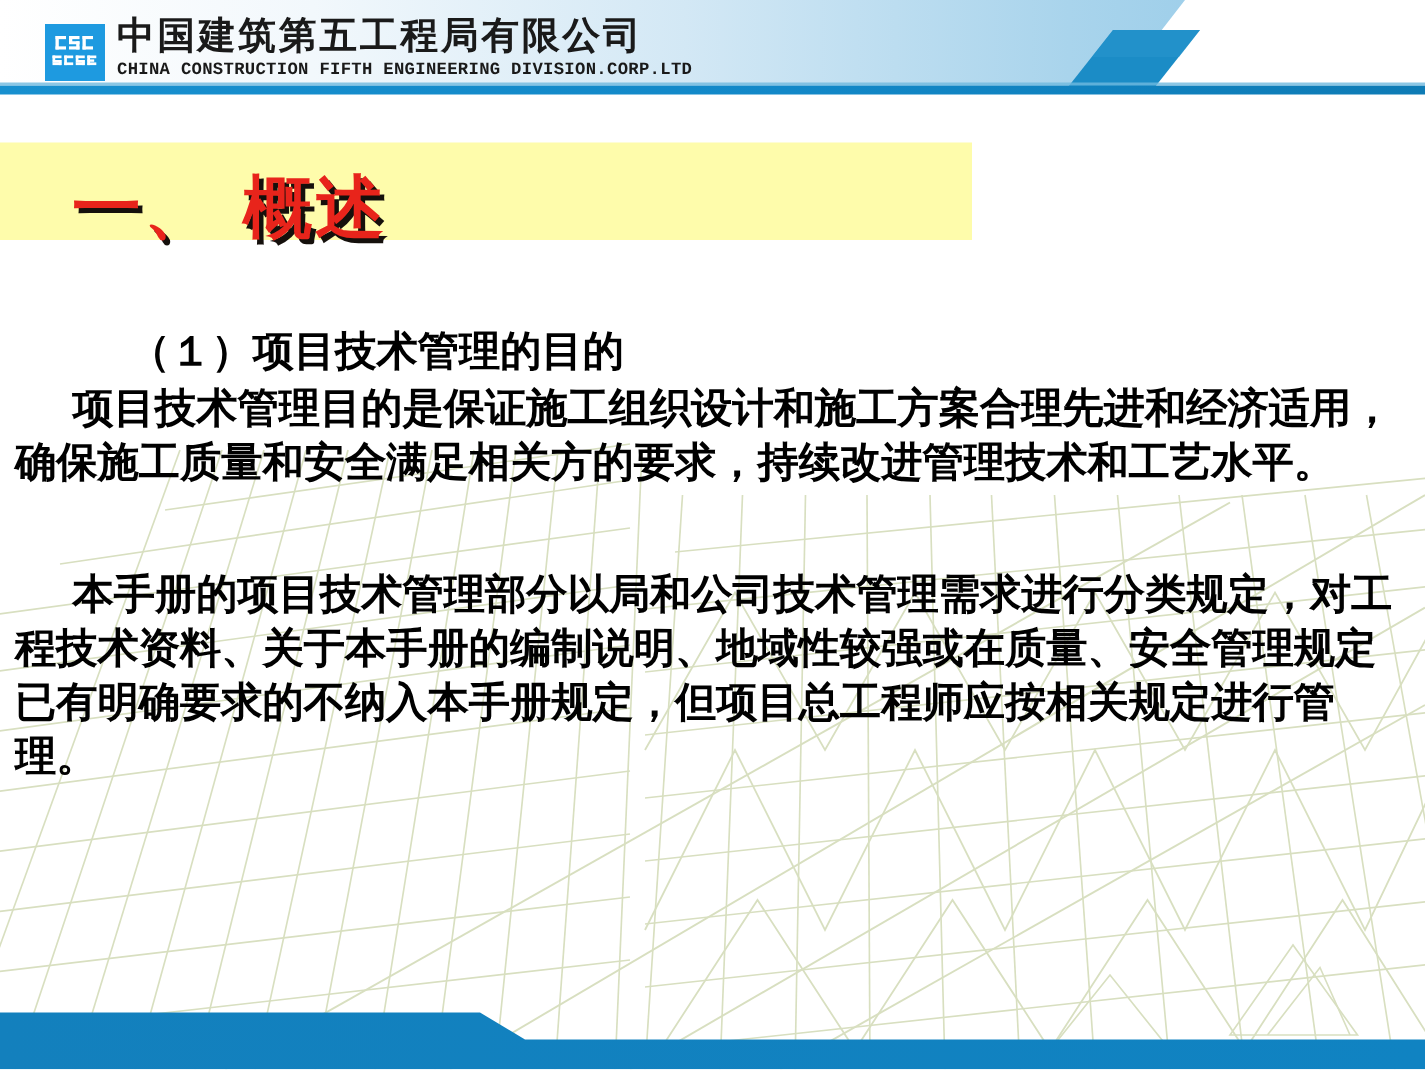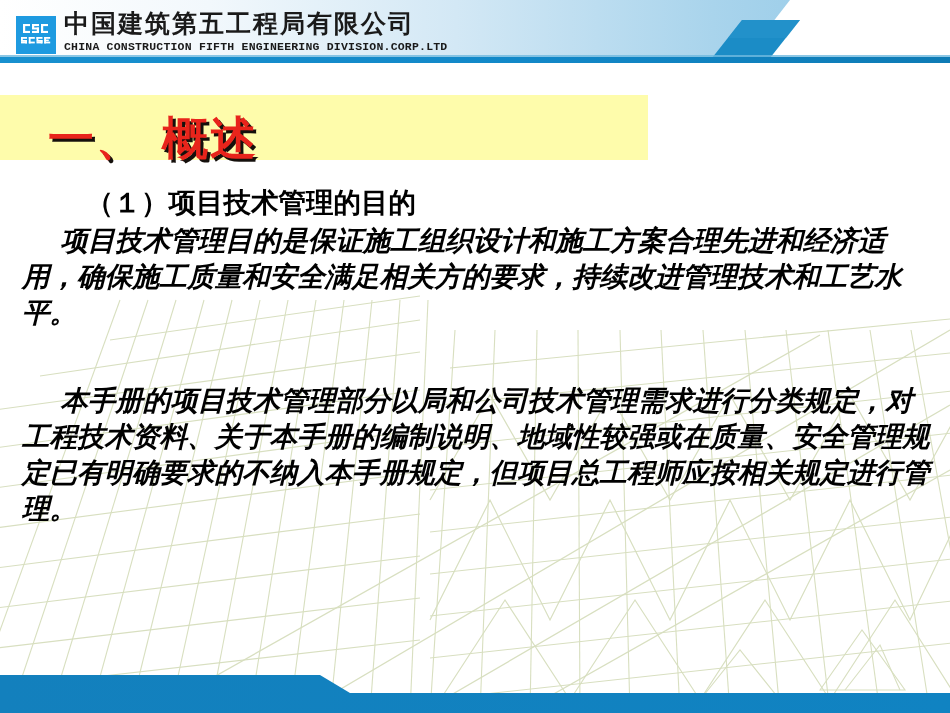--- a/index.html
+++ b/index.html
@@ -36,21 +36,21 @@
     height: 64px;
     z-index: 2;
   }
   .header-bg {
     position: absolute;
     left: 0; top: 0;
     width: 950px; height: 64px;
   }
   .header-content {
     position: absolute;
-    left: 0; top: 0;
+    left: 14px; top: 0;
     width: 878px; height: 60px;
     display: flex;
     align-items: center;
     z-index: 3;
   }
   .logo-mark {
     position: absolute;
     left: 16px;
     top: 16px;
     width: 40px;
@@ -110,43 +110,42 @@
     color: #e8241b;
     letter-spacing: 2px;
     white-space: nowrap;
     text-shadow: 3px 3px 0 #15100c;
   }
 
   
   .body-area {
     position: absolute;
     left: 0;
-    top: 184px;
+    top: 216px;
     width: 950px;
     z-index: 2;
   }
   .para {
     font-family: "DejaVu Sans", "Liberation Sans", sans-serif;
     font-size: 27.5px;
     font-weight: bold;
     color: #000000;
     line-height: 36px;
     letter-spacing: 0px;
     white-space: pre-wrap;
     margin: 0;
     padding: 0 12px 0 22px;
   }
   .para-heading {
     padding-left: 86px;
     margin-bottom: 2px;
   }
   .para-body {
-    padding-left: 22px;
+    padding-left: 10px;
     padding-right: 14px;
-    font-style: italic;
   }
   .gap-1 { height: 52px; }
 
   
   .bottom-band {
     position: absolute;
     left: 0;
     bottom: 0;
     width: 950px;
     height: 50px;

